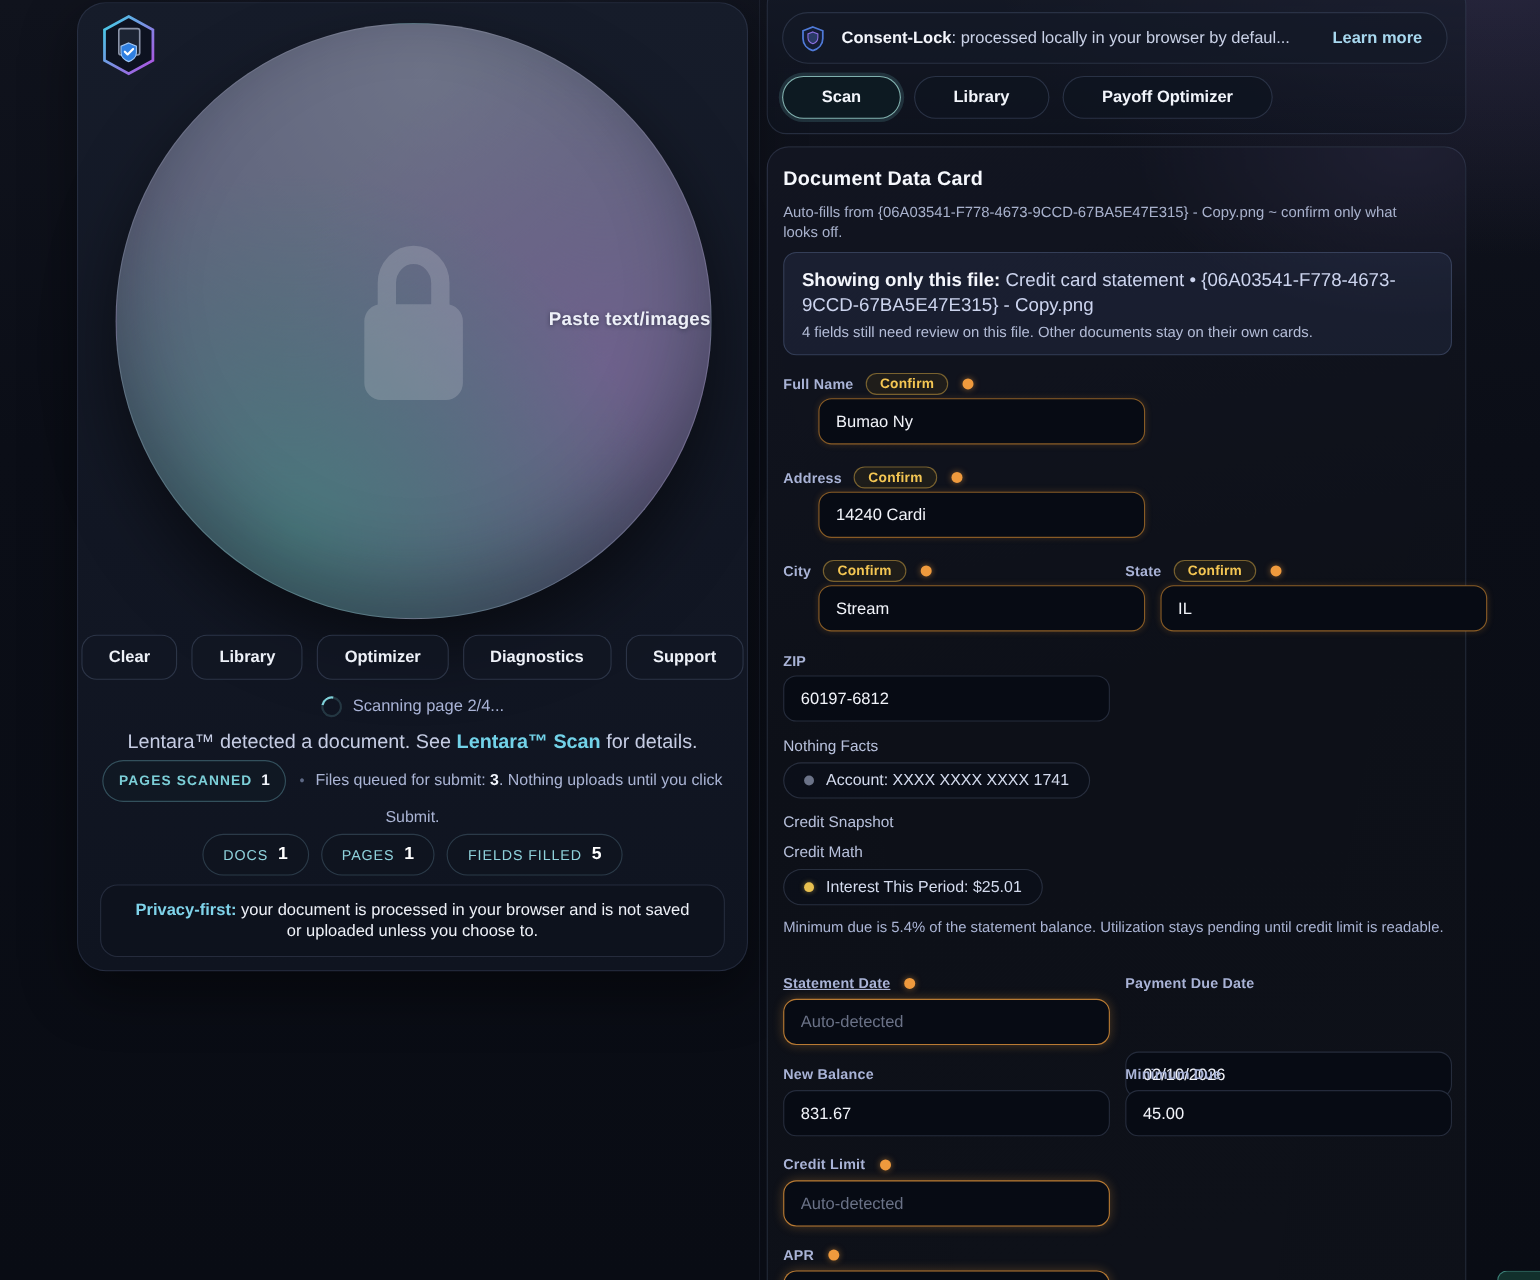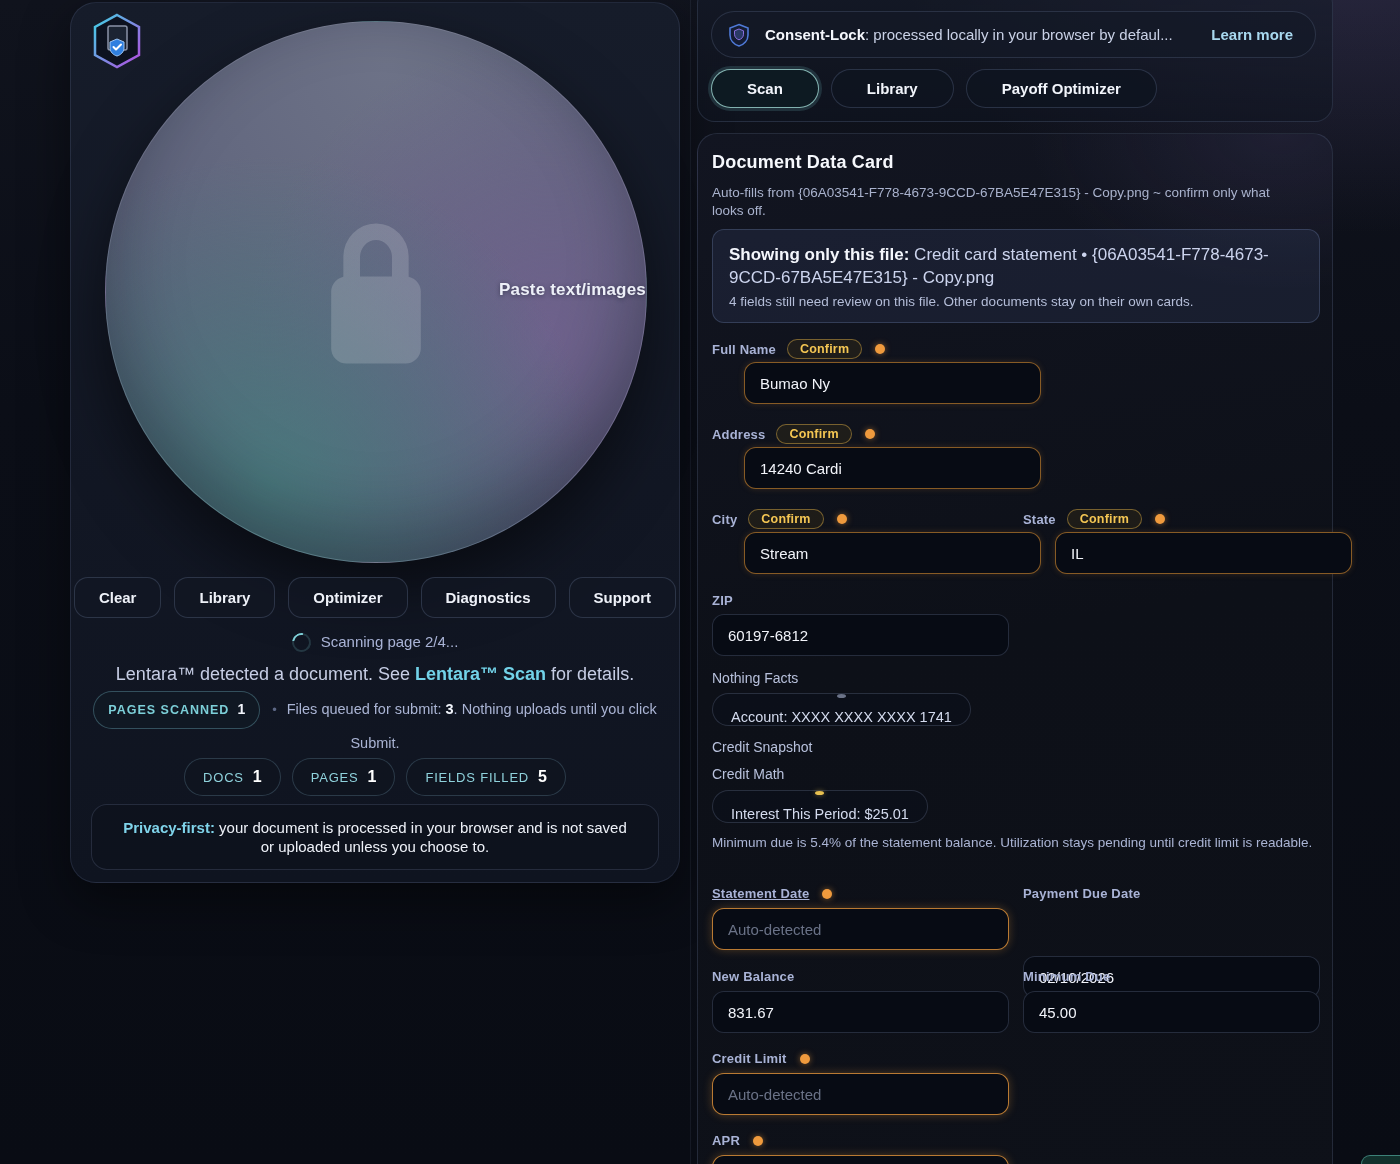--- a/index.html
+++ b/index.html
@@ -139,21 +139,21 @@
   .f-input.warn{border:1px solid rgba(186,122,45,.72);box-shadow:0 0 6px rgba(186,122,45,.22);margin-left:32px;}
   .f-input.warn-bright{border:1px solid rgba(216,142,56,.85);box-shadow:0 0 10px rgba(216,142,56,.32);}
   .col1{left:14px;width:297px;}
   .col2{left:325px;width:297px;}
 
   .sec-label{position:absolute;left:14px;font-size:14px;color:#b8c1dc;}
   .chip{
     position:absolute;left:14px;display:flex;align-items:center;gap:11px;
     padding:0 18px;height:31px;border-radius:999px;
     border:1px solid rgba(95,105,135,.35);background:rgba(12,16,26,.7);
-    font-size:14.5px;color:#d4dbee;flex-direction:column;
+    font-size:14.5px;color:#d4dbee;
   }
   .chip .c-dot{width:9px;height:9px;border-radius:50%;}
   .doc-note{position:absolute;left:14px;top:700px;width:604px;font-size:13.5px;line-height:18px;color:#aab4d4;}
 
   .fab-corner{
     position:absolute;right:0;bottom:0;width:38px;height:8px;
     border:1px solid rgba(72,150,140,.8);border-right:none;border-bottom:none;
     border-top-left-radius:12px;background:#12302c;
   }
 </style>

